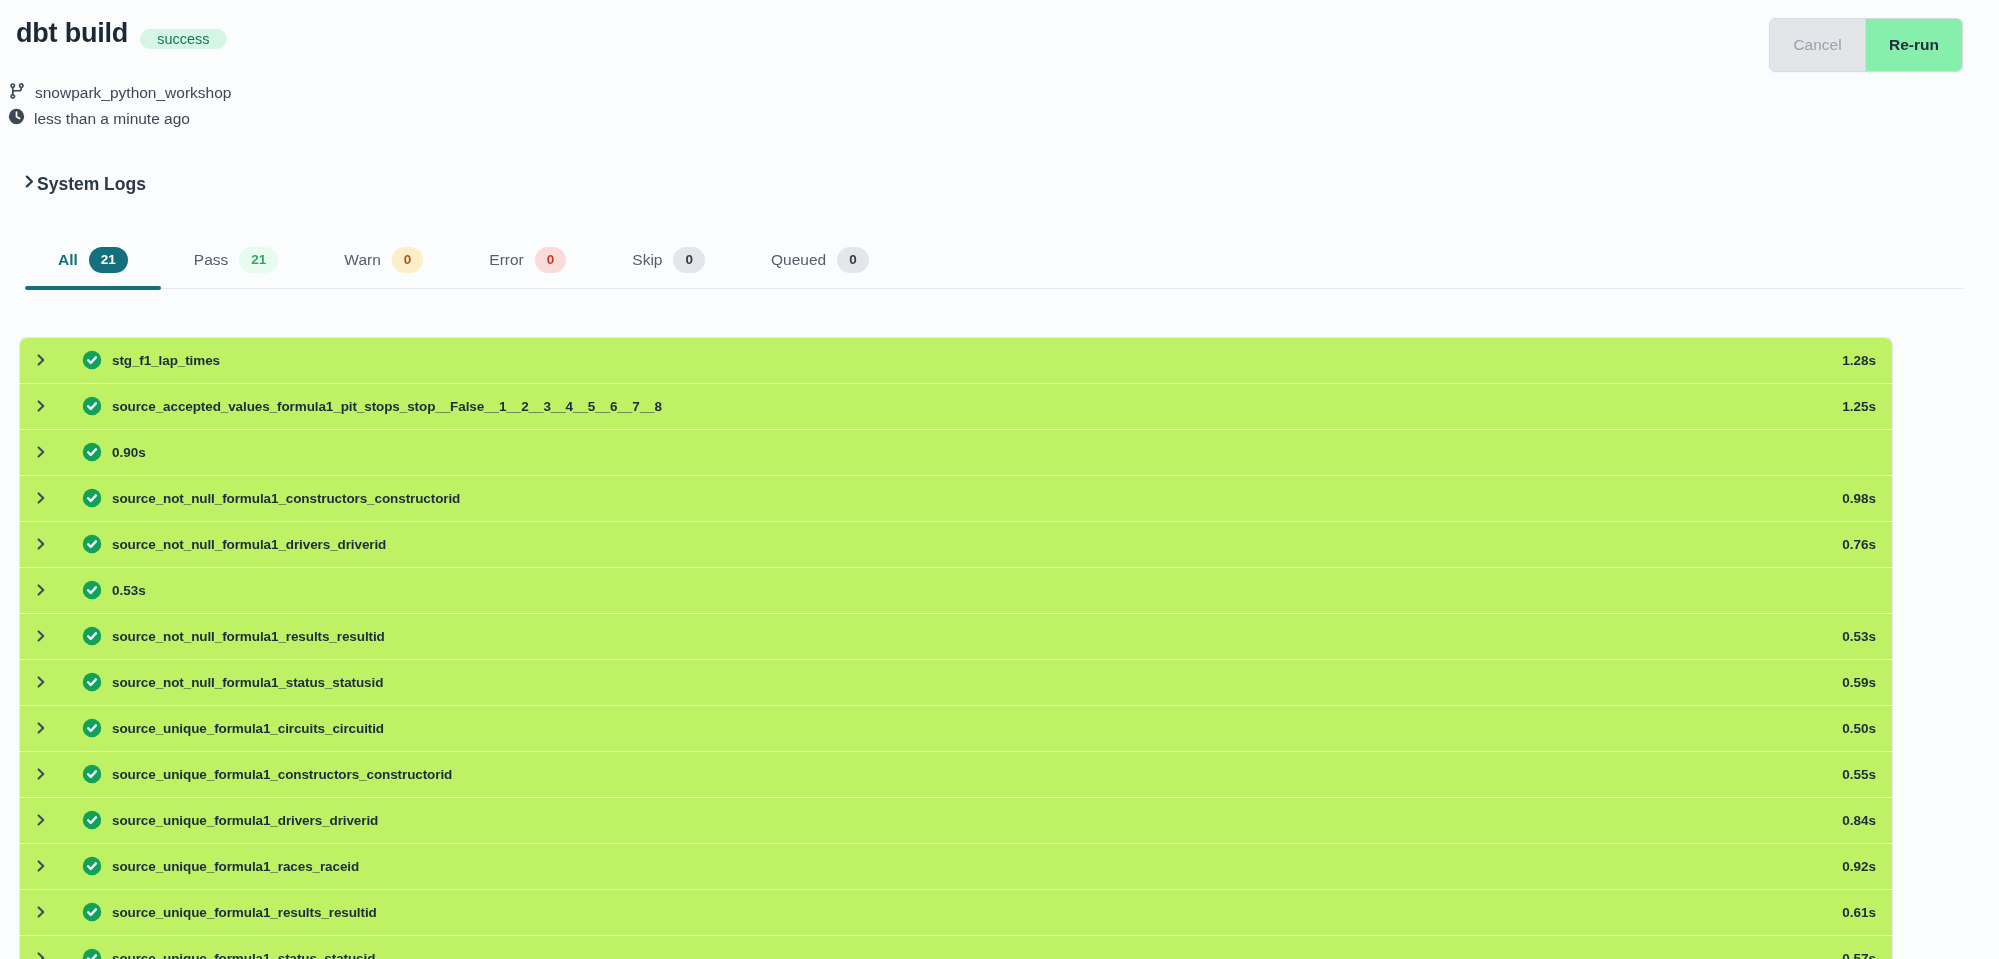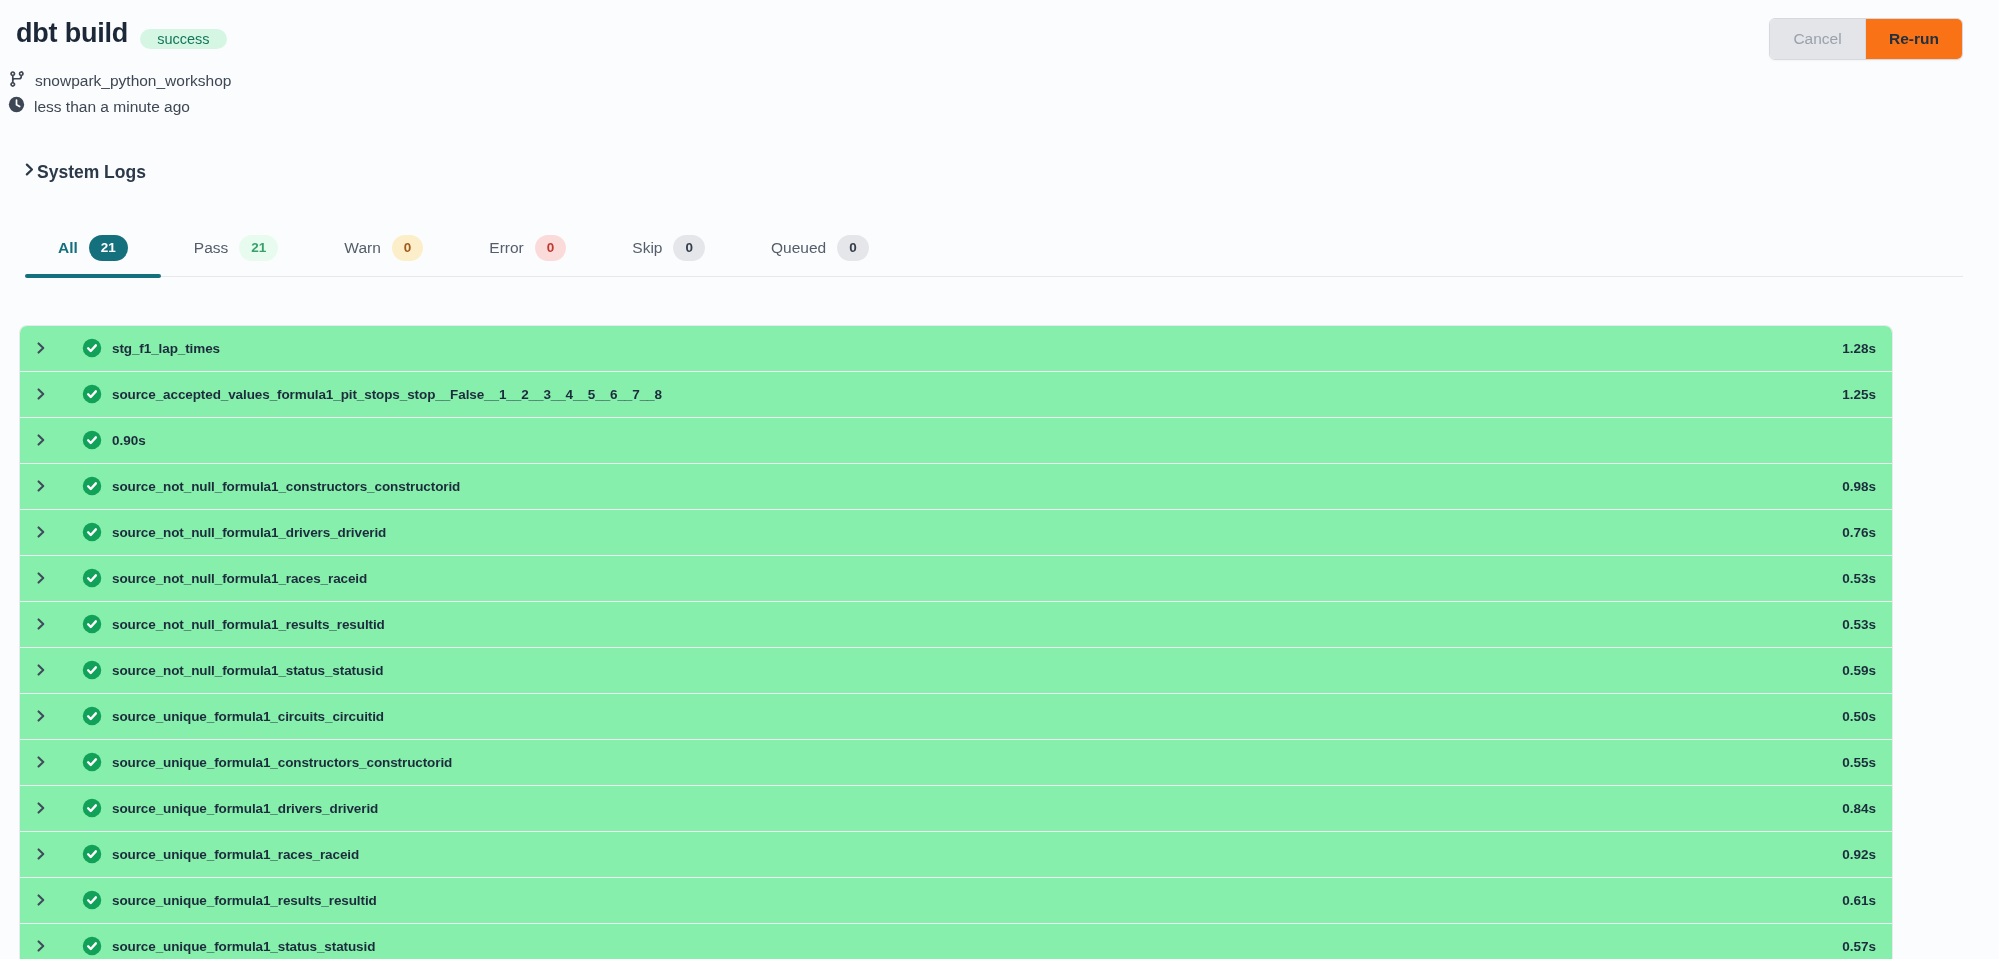--- a/index.html
+++ b/index.html
@@ -20,26 +20,26 @@
   .status-pill {
     background:#d6f6e4; color:#147659;
     font-size:14.5px; font-weight:400;
     padding:3px 17px; border-radius:17px; line-height:1;
   }
   .btn-group {
     display:flex; border:1px solid #d6d9de; border-radius:6px; overflow:hidden;
     box-shadow:0 1px 2px rgba(30,40,60,.04);
   }
   .btn {
-    min-width:96px; height:40px; font-size:15.5px;
+    min-width:96px; height:52px; font-size:15.5px;
     display:flex; align-items:center; justify-content:center;
     border:none; cursor:pointer; font-family:inherit; padding:0 18px;
   }
   .btn-cancel { background:#e3e5e9; color:#9aa1ad; border-right:1px solid #d6d9de; }
-  .btn-rerun  { background:#f97316; color:#232f3e; font-weight:600; }
+  .btn-rerun  { background:#86efac; color:#232f3e; font-weight:600; }
 
   
   .meta { padding-left:8px; margin-top:10px; }
   .meta-row { display:flex; align-items:center; gap:9px; margin-top:4px; color:#3e4754; font-size:15.5px; }
   .meta-row svg { flex:0 0 auto; }
 
   
   .system-logs {
     display:flex; align-items:center; gap:0;
     margin:44px 0 0 22px; cursor:pointer;
@@ -79,21 +79,21 @@
     background:#ffffff;
     border:1px solid #e8eaee;
     border-bottom:none;
     border-radius:8px 8px 0 0;
     overflow:hidden;
   }
   .result-row {
     height:46px; display:flex; align-items:center;
     padding:0 16px 0 14px;
     border-bottom:1px solid #eff1f4;
-    cursor:pointer; background:#86efac;
+    cursor:pointer; background:#bef264;
   }
   .row-chevron { flex:0 0 auto; display:flex; color:#414c5b; margin-right:34px; }
   .row-check   { flex:0 0 auto; display:flex; margin-right:10px; }
   .row-name    { flex:1 1 auto; font-size:13.5px; font-weight:700; color:#1d2c3c; letter-spacing:-.1px; }
   .row-duration{ flex:0 0 auto; font-size:13.5px; font-weight:700; color:#1d2c3c; }
 </style>
 </head>
 <body>
 
 <div class="header-row">
@@ -256,21 +256,20 @@
         <svg width="14" height="16" viewBox="0 0 16 16">
           <path d="M5.2 2.8 10.6 8 5.2 13.2" stroke="#414c5b" stroke-width="2.4" fill="none" stroke-linecap="round" stroke-linejoin="round"></path>
         </svg>
       </span>
       <span class="row-check check--success">
         <svg width="20" height="20" viewBox="0 0 16 16">
           <circle cx="8" cy="8" r="7.4" fill="#12a159"></circle>
           <path d="M4.9 8.2 7 10.4 11.1 5.9" stroke="#ffffff" stroke-width="1.9" fill="none" stroke-linecap="round" stroke-linejoin="round"></path>
         </svg>
       </span>
-      <span class="row-name">source_not_null_formula1_races_raceid</span>
       <span class="row-duration">0.53s</span>
     </div>
 
     <div class="result-row">
       <span class="row-chevron">
         <svg width="14" height="16" viewBox="0 0 16 16">
           <path d="M5.2 2.8 10.6 8 5.2 13.2" stroke="#414c5b" stroke-width="2.4" fill="none" stroke-linecap="round" stroke-linejoin="round"></path>
         </svg>
       </span>
       <span class="row-check check--success">

